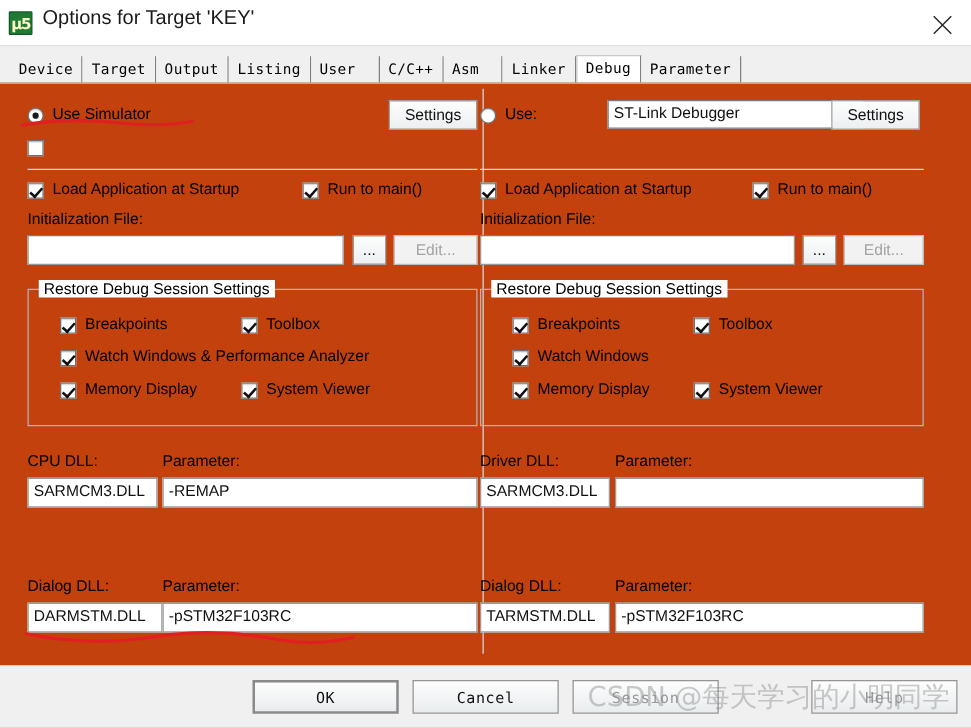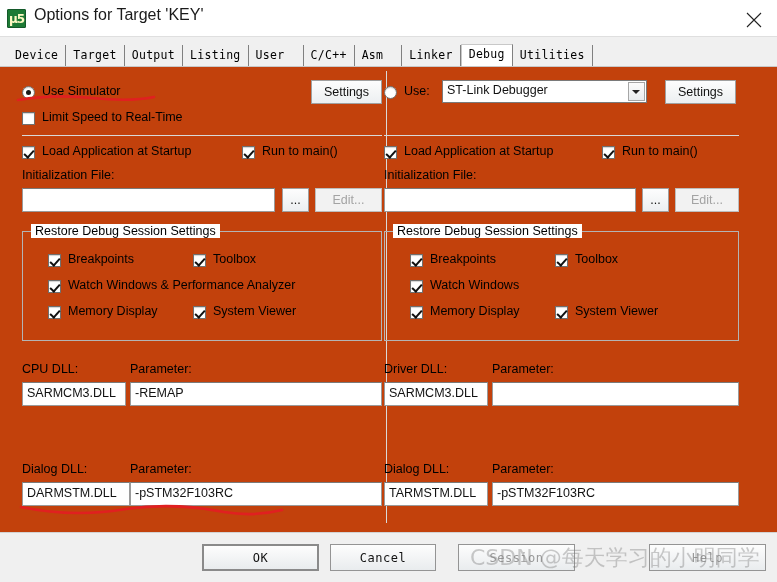--- a/index.html
+++ b/index.html
@@ -155,20 +155,21 @@
     padding: 2px 3px 0 4px;
     white-space: nowrap;
     overflow: hidden;
     line-height: 17px;
   }
 
   .combo {
     position: absolute;
     background: #ffffff;
     border: 1px solid #7a7a7a;
+    margin-left: 44px;
   }
   .combo .ctext {
     position: absolute; left: 4px; top: 2px;
     font-size: 12.5px; color: #111;
     font-family: "Liberation Sans", sans-serif;
     white-space: nowrap;
   }
   .combo .cbtn {
     position: absolute; right: 1px; top: 1px; bottom: 1px; width: 17px;
     background: linear-gradient(#fcfcfc, #e9ecee);
@@ -248,36 +249,35 @@
     <div id="tabs">
       <div class="tab">Device</div>
       <div class="tab">Target</div>
       <div class="tab">Output</div>
       <div class="tab">Listing</div>
       <div class="tab wide">User</div>
       <div class="tab">C/C++</div>
       <div class="tab wide">Asm</div>
       <div class="tab">Linker</div>
       <div class="tab active">Debug</div>
-      <div class="tab">Utilities</div>
+      <div class="tab">Parameter</div>
     </div>
   </div>
 
   <div id="content">
     <div id="vdivider"></div>
 
     <div class="panel" id="panel-left">
 
       <div class="radio checked" style="left:22px; top:19px;"></div>
       <div class="lbl" style="left:42px; top:17px;">Use Simulator</div>
 
       <div class="btn" style="left:311px; top:13px; width:71px; height:24px;">Settings</div>
 
       <div class="cb" style="left:22px; top:45px;"></div>
-      <div class="lbl" style="left:42px; top:43px;">Limit Speed to Real-Time</div>
 
       <div class="hrule" style="left:22px; top:68px; width:360px;"></div>
 
       <div class="cb checked" style="left:22px; top:79px;"></div>
       <div class="lbl" style="left:42px; top:77px;">Load Application at Startup</div>
 
       <div class="cb checked" style="left:242px; top:79px;"></div>
       <div class="lbl" style="left:262px; top:77px;">Run to main()</div>
 
       <div class="lbl" style="left:22px; top:101px;">Initialization File:</div>
@@ -377,20 +377,20 @@
   <svg class="annot" style="left:14px; top:92px;" width="150" height="18">
     <path d="M4 8 Q 40 2 78 6 Q 116 10 140 5" stroke="#e02020" stroke-width="2.6" fill="none" stroke-linecap="round"></path>
   </svg>
 
   <svg class="annot" style="left:14px; top:498px;" width="275" height="20">
     <path d="M7 9 Q 60 20 112 11 Q 160 4 210 14 Q 240 19 268 12" stroke="#e02020" stroke-width="2.6" fill="none" stroke-linecap="round"></path>
   </svg>
 
   <div id="buttonbar">
     <div class="dlgbtn" id="btn-ok" style="left:202px; width:117px;">OK</div>
-    <div class="dlgbtn" style="left:330px; width:106px;">Cancel</div>
+    <div class="dlgbtn" style="left:330px; width:117px;">Cancel</div>
     <div class="dlgbtn dim" style="left:458px; width:117px;">Session</div>
     <div class="dlgbtn dim" style="left:649px; width:117px;">Help</div>
   </div>
 
   <div id="watermark">CSDN @每天学习的小明同学</div>
 
 </div>
 
 </body></html>

